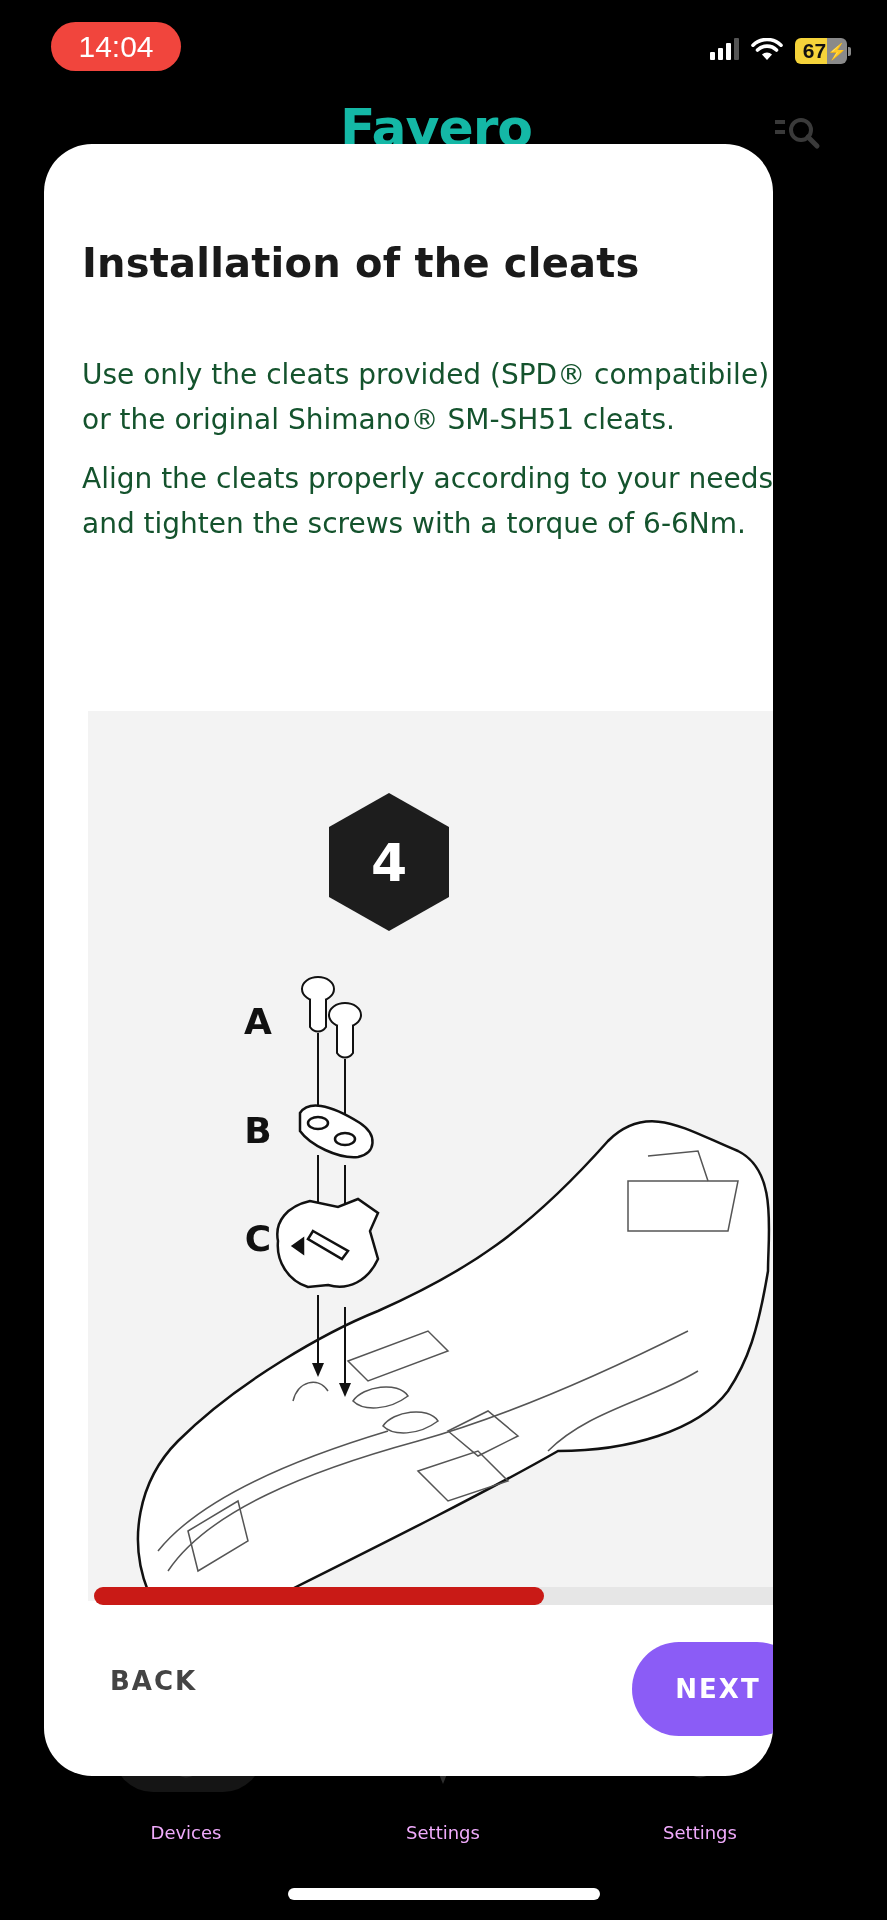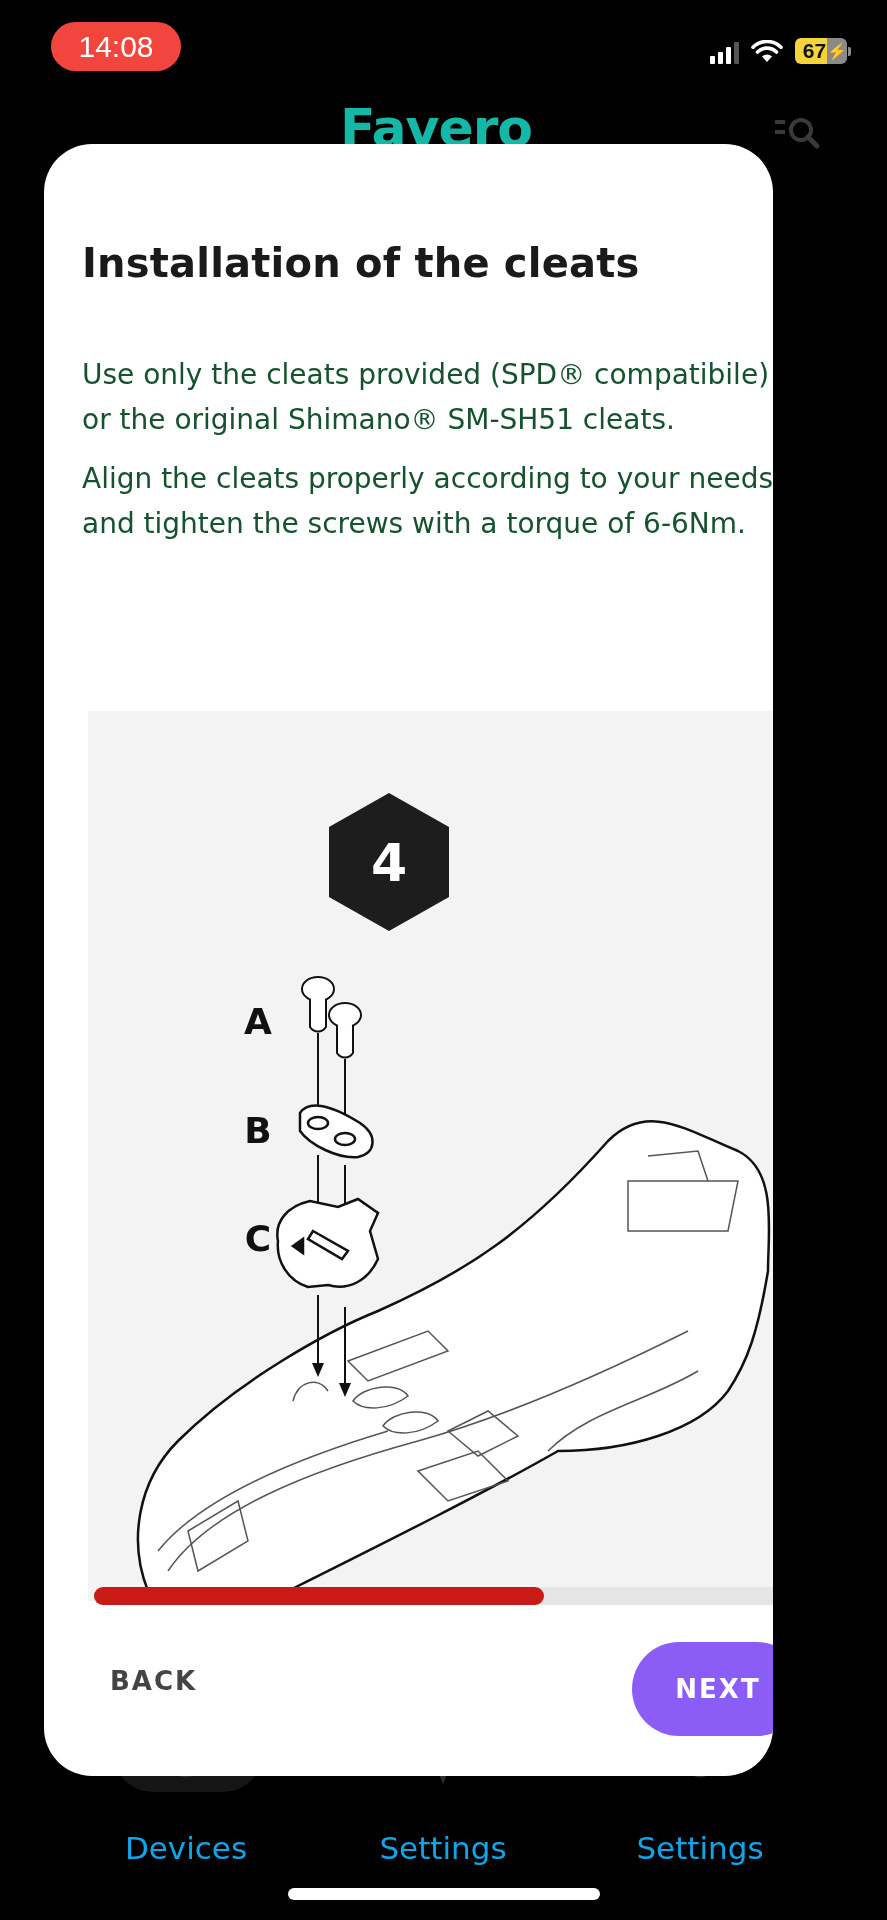--- a/index.html
+++ b/index.html
@@ -4,42 +4,42 @@
   <style>
     * { box-sizing: border-box; margin: 0; padding: 0; }
     html, body { width: 887px; height: 1920px; background: #000; overflow: hidden; }
     body { position: relative; font-family: "DejaVu Sans", sans-serif; color: #1a1a1a; }
 
     
     .status-bar { position: absolute; top: 0; left: 0; width: 887px; height: 90px; }
     .time-pill { position: absolute; left: 51px; top: 22px; width: 130px; height: 49px;
       background: #f1453d; border-radius: 25px; color: #fff; font-family: "Liberation Sans", sans-serif;
       font-size: 30px; display: flex; align-items: center; justify-content: center; }
-    .sb-icons { position: absolute; right: 36px; top: 38px; display: flex; align-items: flex-end; gap: 12px; }
+    .sb-icons { position: absolute; right: 36px; top: 38px; display: flex; align-items: flex-start; gap: 12px; }
     .signal { display: flex; align-items: flex-end; gap: 3px; height: 22px; }
     .signal span { display: block; width: 5px; background: #fff; border-radius: 1px; }
     .signal span.dim { background: #555; }
     .battery { display: flex; align-items: center; }
     .battery-body { width: 52px; height: 26px; border-radius: 6px; display: flex; overflow: hidden;
       font-family: "Liberation Sans", sans-serif; font-weight: bold; font-size: 21px; color: #111; }
     .battery-fill { background: #f5d33a; width: 36px; display: flex; align-items: center; justify-content: flex-end; padding-right: 1px; }
     .battery-rest { background: #8a8a8a; flex: 1; display: flex; align-items: center; justify-content: center; font-size: 16px; }
     .battery-cap { width: 3px; height: 9px; background: #8a8a8a; border-radius: 0 2px 2px 0; margin-left: 1px; }
 
     
     .app-logo { position: absolute; left: 340px; top: 98px; font-family: "DejaVu Sans", sans-serif;
       font-size: 52px; font-weight: bold; color: #14b8a6; letter-spacing: -1px; }
     .menu-search-icon { position: absolute; left: 775px; top: 112px; width: 50px; height: 40px; }
 
     
     .tab-bar { position: absolute; top: 1760px; left: 0; width: 887px; height: 100px; }
     .tab { position: absolute; top: 0; width: 200px; text-align: center; }
     .tab .tab-icon-wrap { height: 50px; display: flex; justify-content: center; align-items: flex-start; }
     .tab-devices-bg { position: absolute; left: 113px; top: -60px; width: 150px; height: 92px; background: #151515; border-radius: 40px; }
-    .tab-label { position: relative; font-family: "DejaVu Sans", sans-serif; font-size: 31px; color: #0ea5e9; margin-top: 20px; }
+    .tab-label { position: relative; font-family: "DejaVu Sans", sans-serif; font-size: 18px; color: #f0abfc; margin-top: 12px; }
 
     .home-indicator { position: absolute; left: 288px; top: 1888px; width: 312px; height: 12px; background: #fff; border-radius: 6px; }
 
     
     .modal { position: absolute; left: 44px; top: 144px; width: 729px; height: 1632px; background: #fff; border-radius: 48px; overflow: hidden; }
     .modal-title { position: absolute; left: 38px; top: 96px; font-family: "DejaVu Sans", sans-serif; font-size: 40px;
       font-weight: bold; color: #1a1a1a; letter-spacing: 0.2px; }
     .modal-body { position: absolute; left: 38px; top: 208px; width: 720px; }
     .modal-body p { font-family: "DejaVu Sans", sans-serif; font-size: 28px; line-height: 45px; color: #14532d; margin-bottom: 14px; }
 
@@ -55,21 +55,21 @@
     .back-button { position: absolute; left: 66px; top: 1522px; font-family: "DejaVu Sans", sans-serif; font-size: 26px;
       font-weight: bold; color: #444; letter-spacing: 2px; background: none; border: none; cursor: pointer; }
     .next-button { position: absolute; left: 588px; top: 1498px; width: 172px; height: 94px; background: #8b5cf6;
       border-radius: 47px; color: #fff; font-family: "DejaVu Sans", sans-serif; font-size: 26px; font-weight: bold;
       letter-spacing: 2px; border: none; display: flex; align-items: center; justify-content: center; cursor: pointer; }
   </style>
 </head>
 <body>
 
 <div class="status-bar">
-  <div class="time-pill">14:08</div>
+  <div class="time-pill">14:04</div>
   <div class="sb-icons">
     <div class="signal">
       <span style="height:8px"></span>
         <span style="height:12px"></span>
         <span style="height:17px"></span>
         <span class="dim" style="height:22px"></span>
     </div>
     <svg width="32" height="24" viewBox="0 0 32 24">
       <path d="M16 22 L11 16.5 A7.5 7.5 0 0 1 21 16.5 Z" fill="#fff"></path>
       <path d="M6.5 12 A13.5 13.5 0 0 1 25.5 12" stroke="#fff" stroke-width="3.6" fill="none" stroke-linecap="round"></path>

